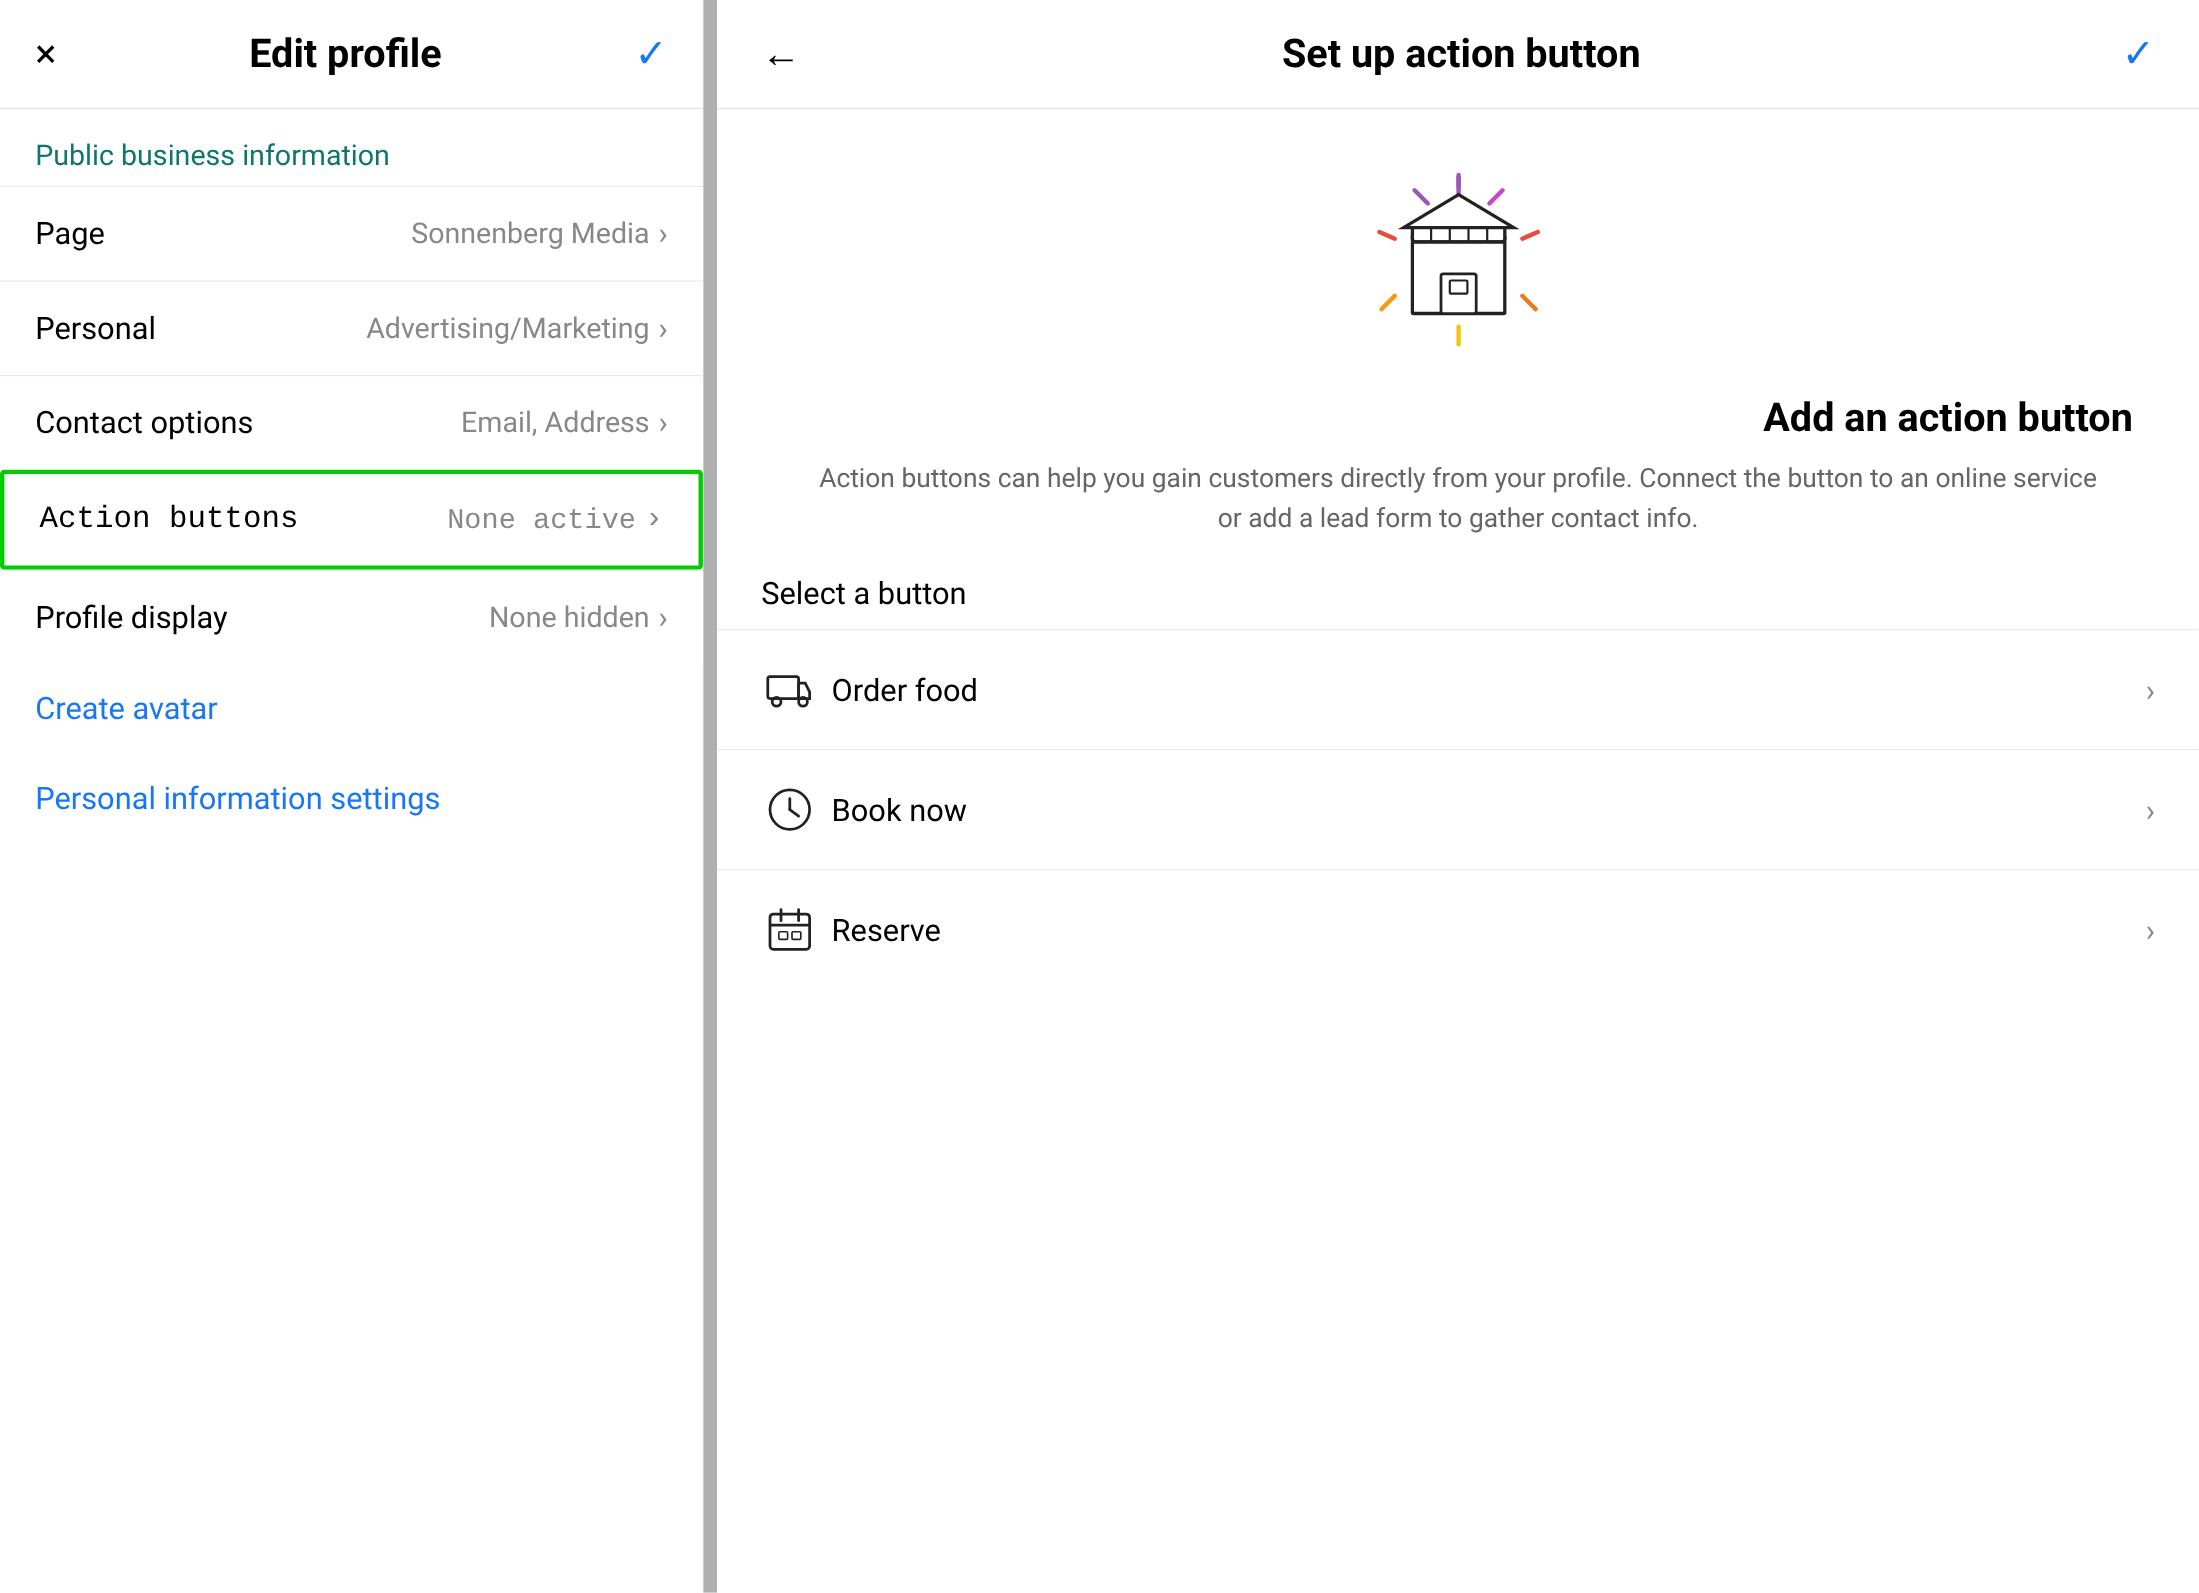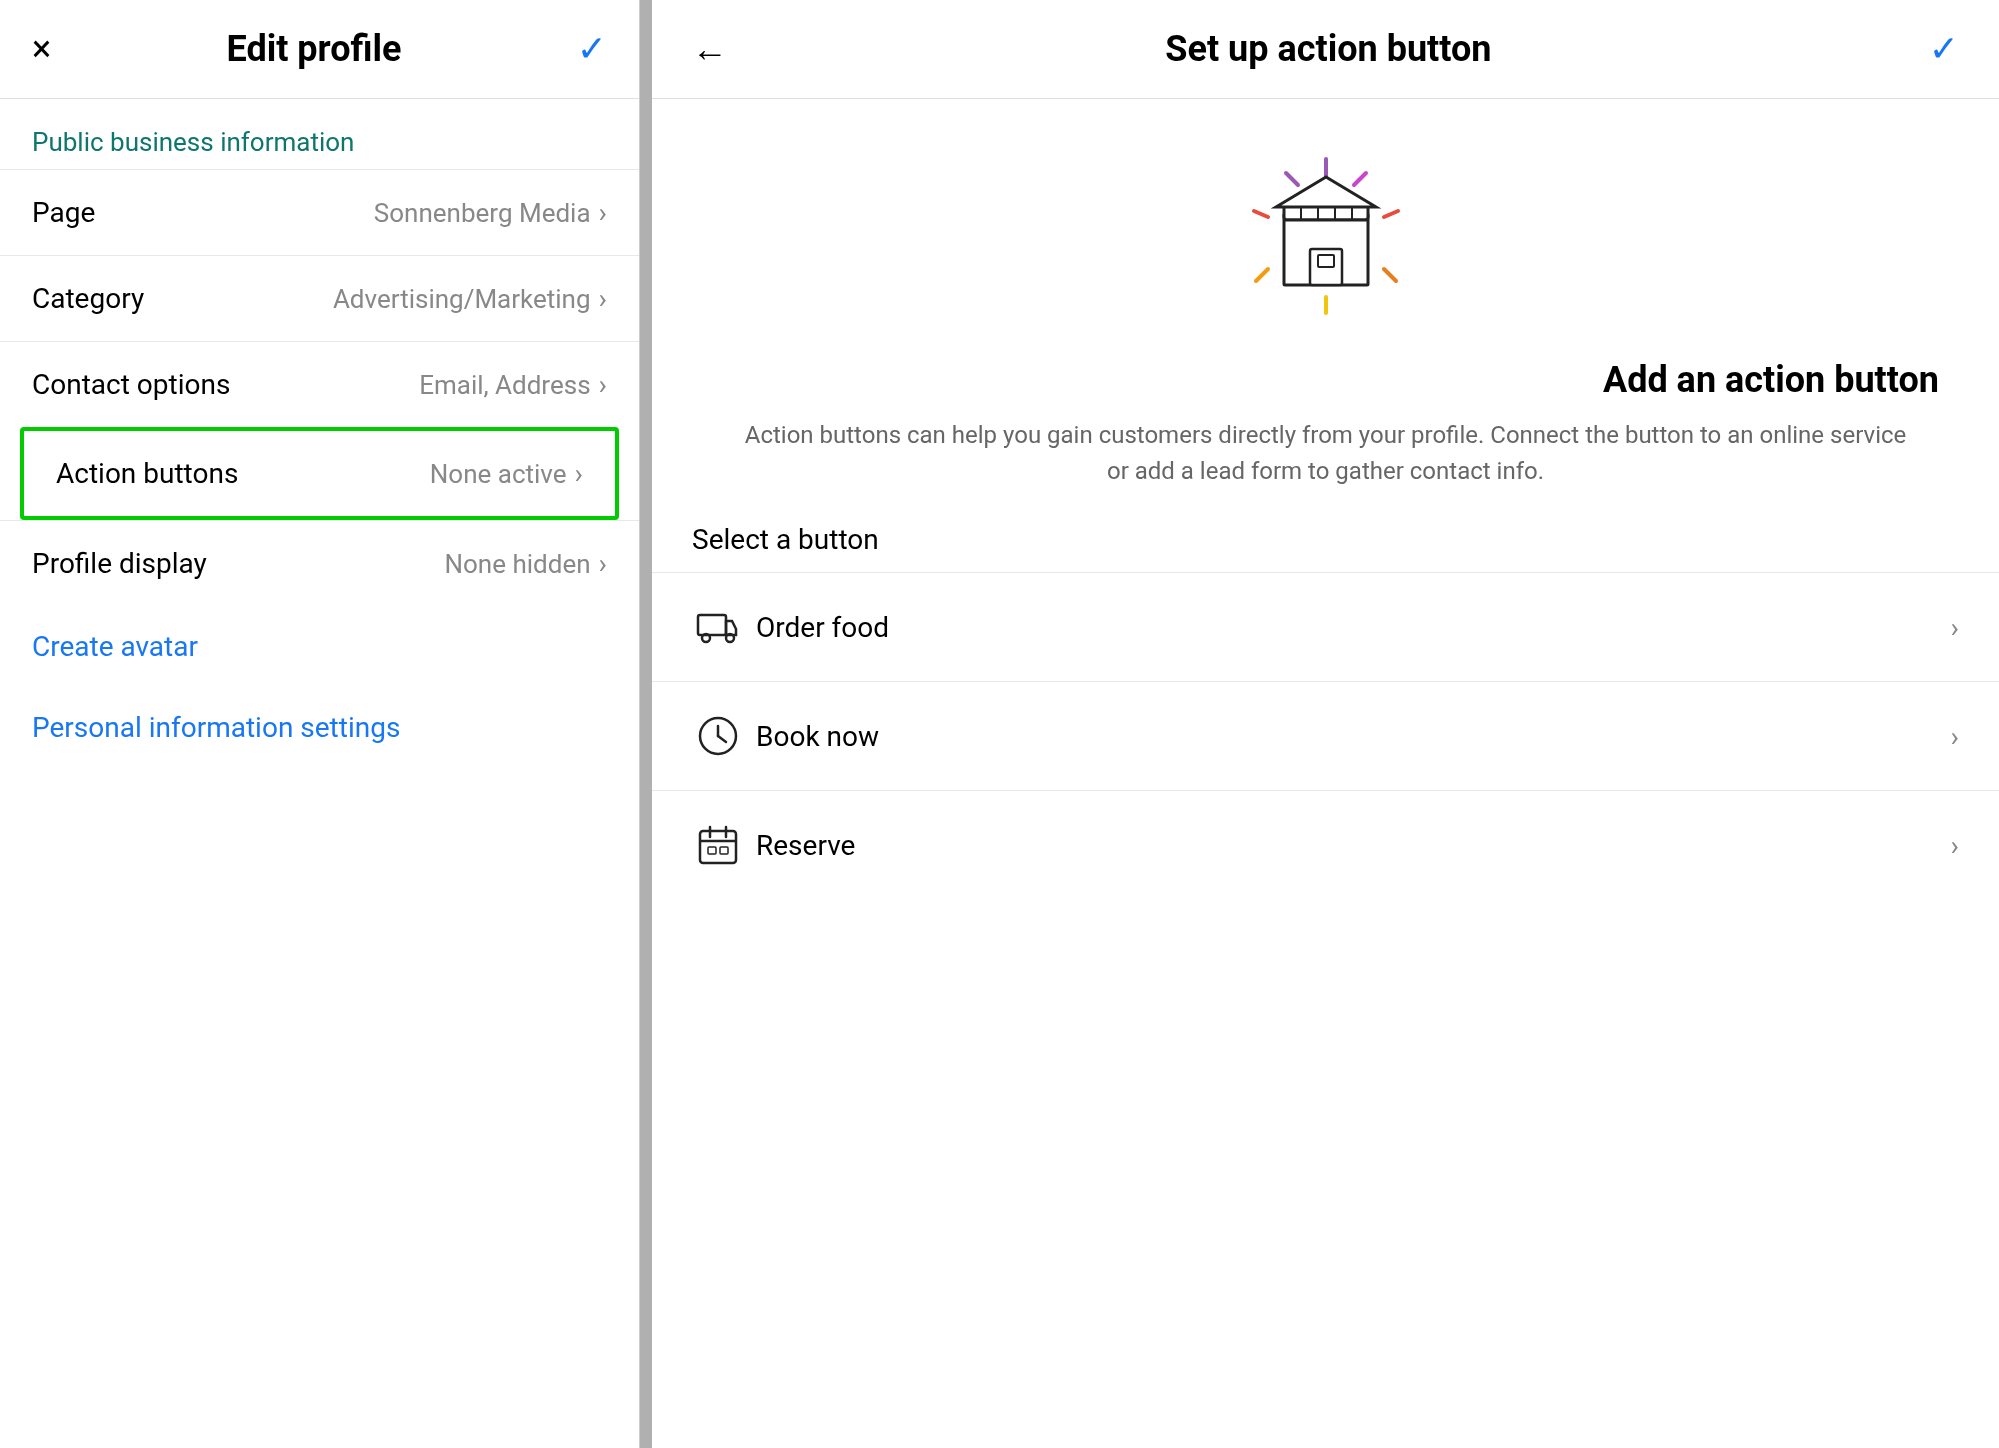--- a/index.html
+++ b/index.html
@@ -61,22 +61,23 @@
       justify-content: space-between;
       padding: 26px 32px;
       border-top: 1px solid #e8e8e8;
       cursor: pointer;
       background: #fff;
       gap: 14px;
     }
 
     .menu-item.highlighted {
       border: 4px solid #00cc00;
-      margin: 0 20px;
+      margin: 0 0;
       border-radius: 4px;
+      font-family: Liberation Mono, monospace;
     }
 
     .menu-item-left {
       font-size: 28px;
       color: #000;
       font-weight: 400;
     }
 
     .menu-item-right {
       display: flex;
@@ -220,21 +221,21 @@
 
   <div id="left-menu">
       <div class="menu-item">
     <span class="menu-item-left">Page</span>
     <span class="menu-item-right">
       <span class="menu-item-value">Sonnenberg Media</span>
       <span class="chevron">›</span>
     </span>
   </div>
       <div class="menu-item">
-    <span class="menu-item-left">Category</span>
+    <span class="menu-item-left">Personal</span>
     <span class="menu-item-right">
       <span class="menu-item-value">Advertising/Marketing</span>
       <span class="chevron">›</span>
     </span>
   </div>
       <div class="menu-item">
     <span class="menu-item-left">Contact options</span>
     <span class="menu-item-right">
       <span class="menu-item-value">Email, Address</span>
       <span class="chevron">›</span>

